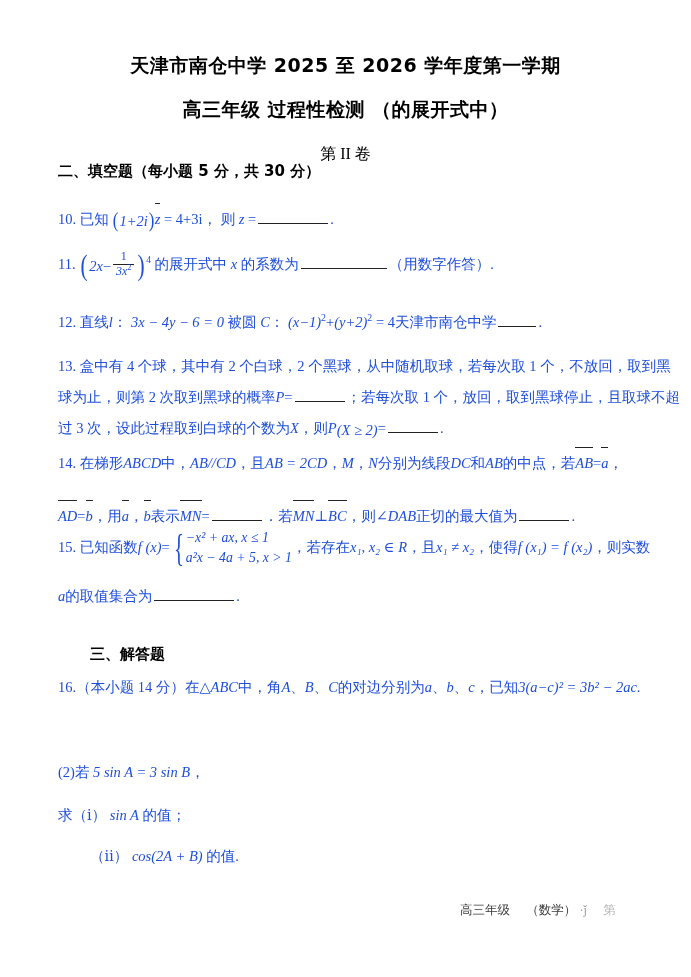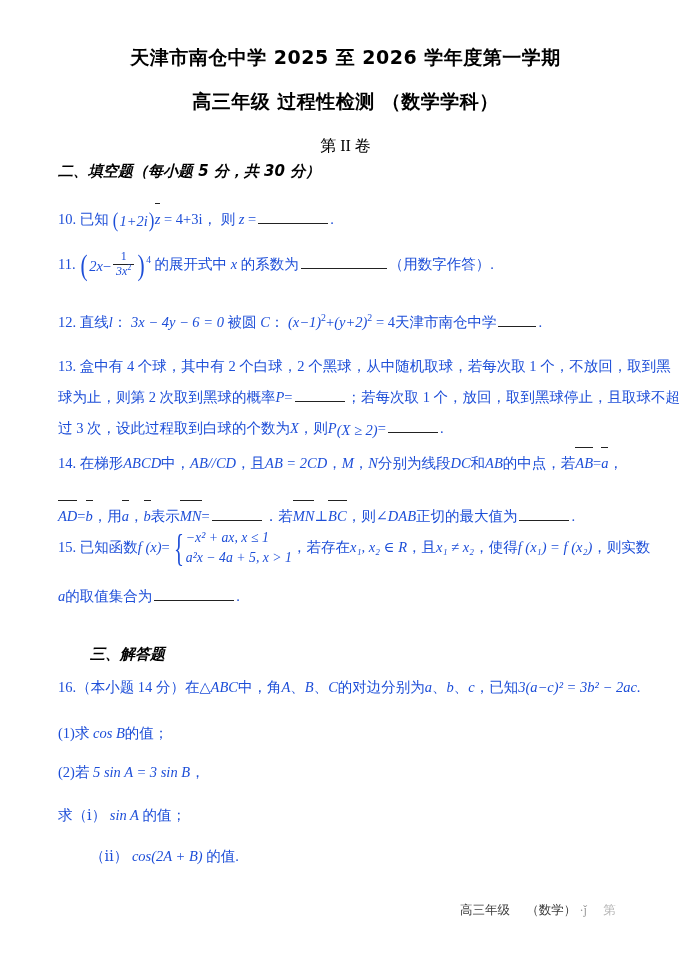--- a/index.html
+++ b/index.html
@@ -12,21 +12,21 @@
     height: 977px;
     position: relative;
     font-family: "Liberation Serif", "DejaVu Serif", serif;
     color: #1a1a1a;
     overflow: hidden;
   }
   .page {
     position: relative;
     width: 691px;
     height: 977px;
-    padding: 8px;
+    padding: 16px;
     box-sizing: border-box;
   }
 
   
   .title-block { padding-top: 32px; text-align: center; }
   .title-line {
     font-family: "DejaVu Sans", "Liberation Sans", sans-serif;
     font-weight: bold;
     font-size: 19px;
     letter-spacing: 0.5px;
@@ -42,21 +42,20 @@
     color: #000;
   }
 
   
   .section-heading {
     font-family: "DejaVu Sans", "Liberation Sans", sans-serif;
     font-weight: bold;
     font-size: 15px;
     color: #000;
     margin: 0;
-    font-style: italic;
   }
 
   
   .q {
     font-size: 14.5px;
     line-height: 30px;
     color: #1d4ed8;
   }
   .q .num { }
   .cn { font-family: "Liberation Serif", "DejaVu Serif", serif; }
@@ -171,21 +170,21 @@
   .footer .faint { color: #9a9a9a; }
   .footer .faint2 { color: #b5b5b5; }
 </style>
 </head>
 <body>
 
 <div class="page">
 
   <div class="title-block">
     <div class="title-line">天津市南仓中学 2025 至 2026 学年度第一学期</div>
-    <div class="title-line second">高三年级  过程性检测  （数学学科）</div>
+    <div class="title-line second">高三年级  过程性检测  （的展开式中）</div>
     <div class="subtitle">第 II 卷</div>
   </div>
 
   <div class="line section-heading" style="left:58px; top:162px;">二、填空题（每小题 5 分，共 30 分）</div>
 
   <div class="line q" style="left:58px; top:203px;">
     <span class="num">10.</span>
     <span class="cn">已知</span>
     <span class="bigparen midparen">
         <span class="pl">(</span>
@@ -260,23 +259,20 @@
   <div class="line q" style="left:58px; top:581px;">
     <i class="mi">a</i><span class="cn">的取值集合为</span><span class="blank w2" style="width:80px"></span><span>.</span>
   </div>
 
   <div class="line section-heading" style="left:58px; top:645px;margin-left:32px;">三、解答题</div>
 
   <div class="line q" style="left:58px; top:672px;">
     <span class="num">16.</span><span class="cn">（本小题 14 分）</span><span class="cn">在△</span><i class="mi">ABC</i><span class="cn">中，角</span><i class="mi">A</i><span class="cn">、</span><i class="mi">B</i><span class="cn">、</span><i class="mi">C</i><span class="cn">的对边分别为</span><i class="mi">a</i><span class="cn">、</span><i class="mi">b</i><span class="cn">、</span><i class="mi">c</i><span class="cn">，已知</span><i class="mi">3(a−c)² = 3b² − 2ac</i><span>.</span>
   </div>
 
-  <div class="line q" style="left:58px; top:718px;">
-    <span class="cn">(1)</span><span class="cn">求</span> <i class="mi">cos B</i><span class="cn">的值；</span>
-  </div>
 
   <div class="line q" style="left:58px; top:757px;">
     <span class="cn">(2)</span><span class="cn">若</span> <i class="mi">5 sin A = 3 sin B</i><span class="cn">，</span>
   </div>
 
   <div class="line q" style="left:58px; top:800px;">
     <span class="cn">求（ⅰ）</span> <i class="mi">sin A</i> <span class="cn">的值；</span>
   </div>
 
   <div class="line q" style="left:90px; top:841px;">

